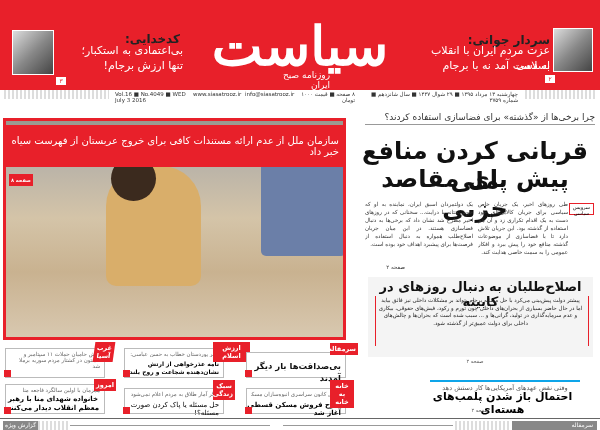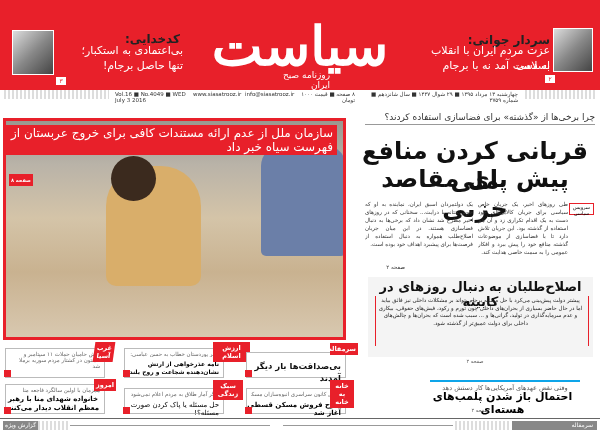--- a/index.html
+++ b/index.html
@@ -8,21 +8,21 @@
 .masthead{left:0;top:0;width:600px;height:90px;background:#e8202a}
 .logo{left:200px;top:2px;width:200px;height:70px;color:#fff;font-family:"DejaVu Serif",serif;font-weight:bold;font-size:54px;text-align:center;line-height:89px;letter-spacing:-2px}
 .logo-sub{left:270px;top:70px;width:60px;height:14px;color:#fff;font-size:9px;text-align:right}
 .photo{background:linear-gradient(135deg,#ddd,#888 50%,#444);border:1px solid #fff}
 .mh-label{color:#222;font-size:12px;font-weight:bold}
 .mh-title{color:#fff;font-size:11px;line-height:15px;text-align:right}
 .pg{width:10px;height:8px;background:#fff;color:#e8202a;font-size:6px;text-align:center;line-height:8px}
 .info-bar{left:0;top:90px;width:600px;height:10px;font-size:5.5px;color:#333}
 .hatch{background:repeating-linear-gradient(90deg,#ddd 0 2px,#fff 2px 4px)}
 .main-photo{left:3px;top:118px;width:343px;height:222px;border:3px solid #e8202a;background:linear-gradient(180deg,#9a9890 0%,#b9b3a8 20%,#d4c4a8 45%,#c9b290 70%,#d8c8b0 100%);overflow:hidden}
-.ph-cap{right:6px;top:4px;width:auto;background:#e8202a;color:#fff;font-size:12px;padding:1px 4px}
+.ph-cap{right:0;top:4px;width:auto;background:#e8202a;color:#fff;font-size:10px;padding:10px 4px}
 .ph-head{right:6px;top:25px;color:#e8202a;font-size:25px;font-weight:bold;text-shadow:1px 1px 0 #fff,-1px -1px 0 #fff,1px -1px 0 #fff,-1px 1px 0 #fff}
 .child{left:100px;top:45px;width:95px;height:120px;background:#d9ae6a;border-radius:40px 40px 10px 10px}
 .child-head{left:105px;top:35px;width:45px;height:45px;background:#3b2a1e;border-radius:50%}
 .man{left:255px;top:25px;width:85px;height:110px;background:#6b7fa8;border-radius:20px 20px 5px 5px}
 .kicker{left:365px;top:112px;width:230px;font-size:9px;color:#333;text-align:right;border-bottom:1px solid #999;padding-bottom:2px}
 .bighead{left:355px;top:136px;width:240px;font-size:24px;font-weight:bold;color:#111;text-align:center;line-height:30px}
 .col-text{font-size:5.5px;color:#333;line-height:8px;text-align:justify}
 .reform-box{left:368px;top:277px;width:225px;height:80px;background:#f4f4f4}
 .reform-h{left:368px;top:279px;width:225px;font-size:13px;font-weight:bold;text-align:center;color:#111}
 .reform-t{left:378px;top:297px;width:205px;font-size:5.5px;line-height:7.5px;color:#222;text-align:center}
@@ -38,21 +38,21 @@
 </head>
 <body>
 
 <div class="abs masthead"></div>
 <div class="abs logo">سیاست روز</div>
 <div class="abs logo-sub">روزنامه صبح ایران</div>
 
 <div class="abs photo" style="left:12px;top:30px;width:42px;height:45px"></div>
 <div class="abs mh-label" style="left:60px;top:32px;width:120px;text-align:right">کدخدایی:</div>
 <div class="abs mh-title" style="left:58px;top:43px;width:125px">بی‌اعتمادی به استکبار؛</div>
-<div class="abs mh-title" style="left:58px;top:58px;width:125px">تنها حاصل برجام!</div>
+<div class="abs mh-title" style="left:58px;top:58px;width:125px">تنها ارزش برجام!</div>
 <div class="abs pg" style="left:56px;top:77px">۳</div>
 
 <div class="abs photo" style="left:553px;top:28px;width:40px;height:44px"></div>
 <div class="abs mh-label" style="left:420px;top:33px;width:130px;text-align:right">سردار جوانی:</div>
 <div class="abs mh-title" style="left:420px;top:43px;width:130px">عزت مردم ایران با انقلاب اسلامی</div>
 <div class="abs mh-title" style="left:420px;top:58px;width:130px">به دست آمد نه با برجام</div>
 <div class="abs pg" style="left:545px;top:75px">۲</div>
 
 <div class="abs info-bar">
   <div class="abs hatch" style="left:4px;top:0;width:105px;height:9px"></div>
@@ -114,21 +114,21 @@
   <div class="abs bk" style="right:4px;top:2px;width:90px;text-align:right">همزمان با اولین سالگرد فاجعه منا</div>
   <div class="abs" style="right:4px;top:10px;width:94px;text-align:center;font-size:7px;font-weight:bold;line-height:9px">خانواده شهدای منا با رهبر معظم انقلاب دیدار می‌کنند</div>
 </div>
 <div class="abs tag" style="left:94px;top:379px;width:22px">امروز</div>
 <div class="abs rmark" style="left:4px;top:407px"></div>
 
 <div class="abs box" style="left:124px;top:388px;width:100px;height:26px">
   <div class="abs bk" style="right:4px;top:2px;width:90px;text-align:right">دیگر آمار طلاق به مردم اعلام نمی‌شود</div>
   <div class="abs" style="right:4px;top:12px;width:94px;text-align:right;font-size:7px;font-weight:normal">حل مسئله یا پاک کردن صورت مسئله؟!</div>
 </div>
-<div class="abs tag" style="left:213px;top:380px;width:30px">سبک زندگی</div>
+<div class="abs tag" style="left:213px;top:380px;width:22px">سبک زندگی</div>
 <div class="abs rmark" style="left:123px;top:407px"></div>
 
 <div class="abs box" style="left:246px;top:388px;width:100px;height:26px">
   <div class="abs bk" style="right:4px;top:2px;width:90px;text-align:right;white-space:nowrap;overflow:hidden">رئیس کانون سراسری انبوه‌سازان مسکن و ساختمان:</div>
   <div class="abs" style="right:4px;top:12px;width:94px;text-align:right;font-size:7px;font-weight:bold">طرح فروش مسکن قسطی آغاز شد</div>
 </div>
 <div class="abs tag" style="left:330px;top:380px;width:24px">خانه به خانه</div>
 <div class="abs rmark" style="left:245px;top:407px"></div>
 
 <div class="abs rule" style="left:0;top:418px;width:600px"></div>

